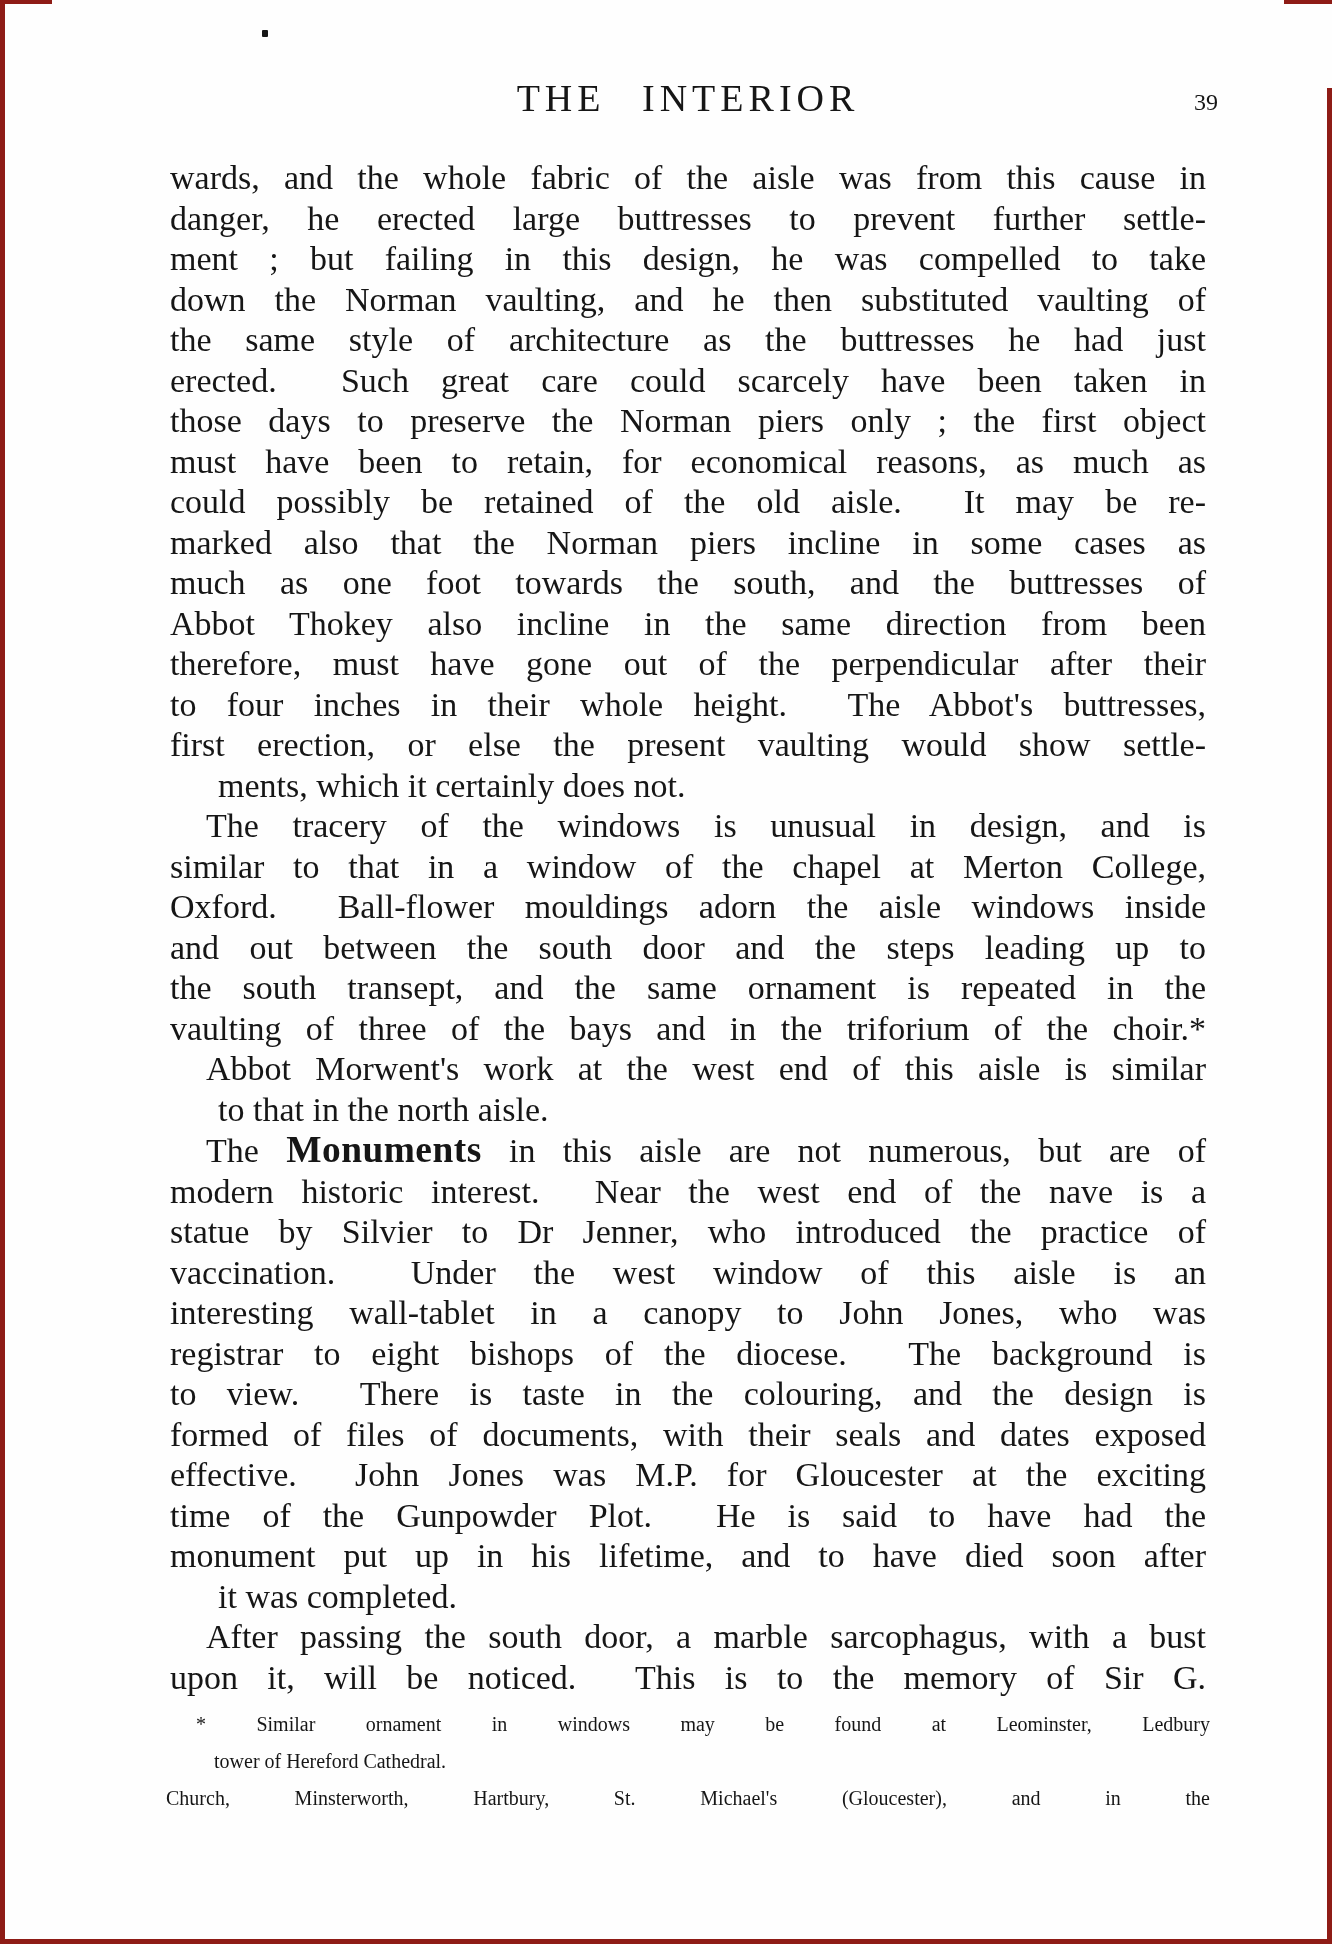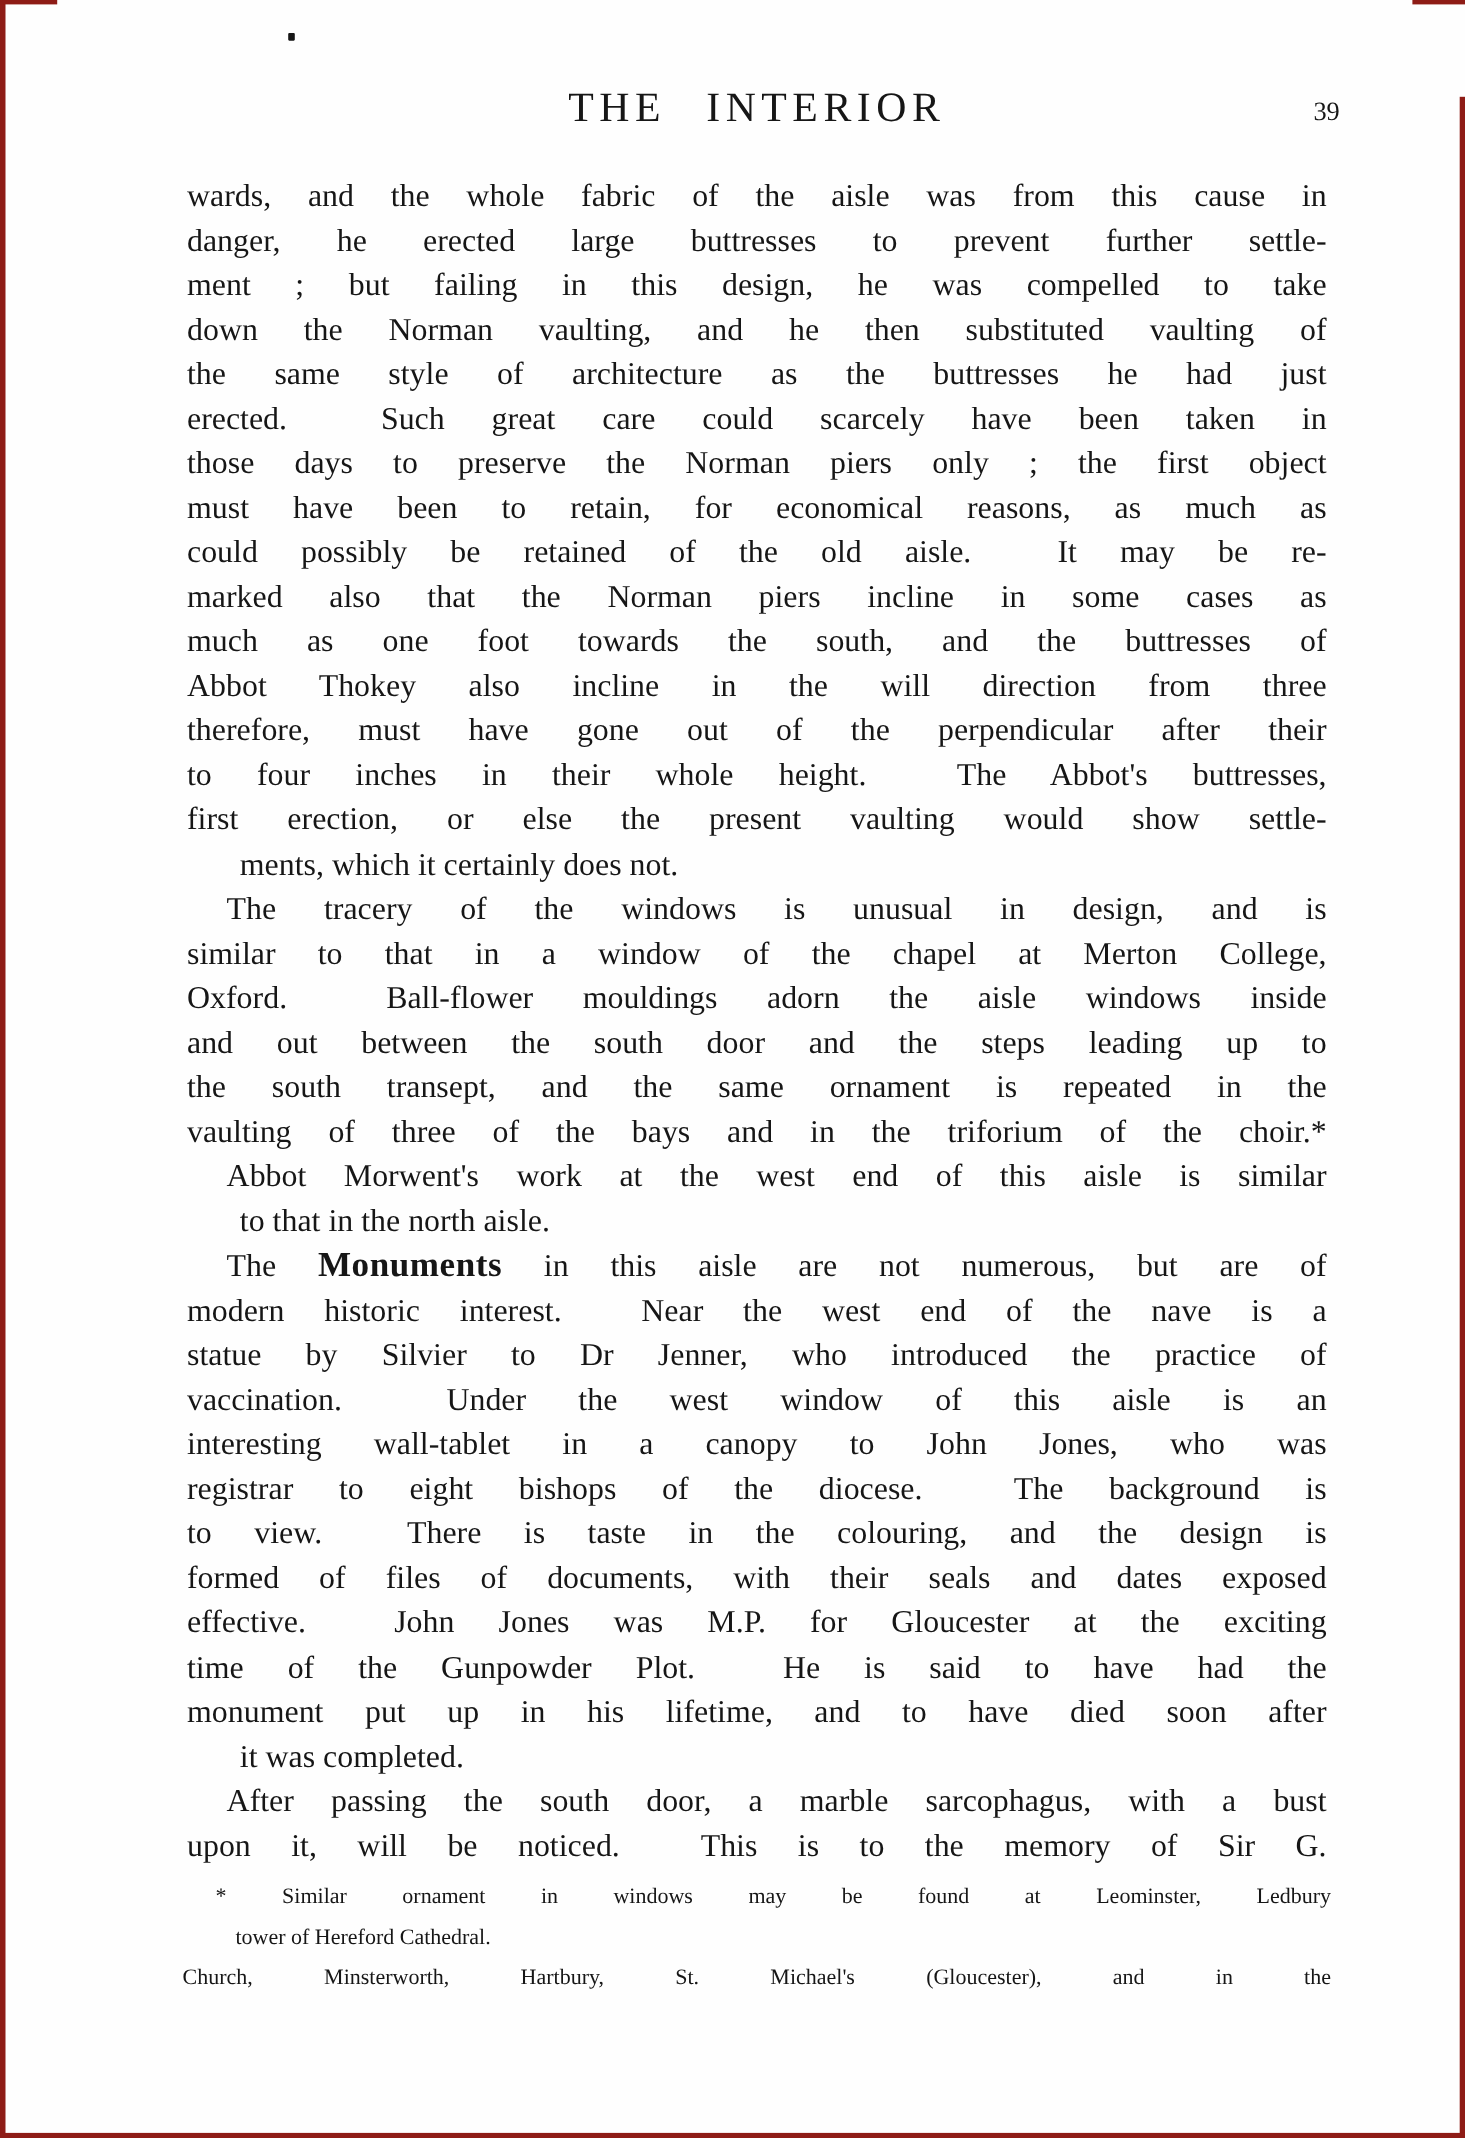--- a/index.html
+++ b/index.html
@@ -29,21 +29,21 @@
     font-size:38px;letter-spacing:5px;word-spacing:22px;
     line-height:44px;
   }
   .header .pagenum{
     position:absolute;right:-12px;top:6px;
     font-size:24px;line-height:40px;
   }
   
   .content{
     position:absolute;left:170px;top:158px;width:1036px;
-    font-size:29px;line-height:40.5px;
+    font-size:34px;line-height:40.5px;
   }
   .line{
     text-align:justify;
     text-align-last:justify;
     text-justify:inter-word;
     white-space:normal;
   }
   .line.last{text-align-last:left;margin-left:48px;}
   .line.indent{text-indent:36px;}
   .bold{font-weight:700;font-size:1.1em;letter-spacing:.5px;}
@@ -84,21 +84,21 @@
         <div class="line">danger, he erected large buttresses to prevent further settle-</div>
         <div class="line">ment ; but failing in this design, he was compelled to take</div>
         <div class="line">down the Norman vaulting, and he then substituted vaulting of</div>
         <div class="line">the same style of architecture as the buttresses he had just</div>
         <div class="line">erected. &nbsp;Such great care could scarcely have been taken in</div>
         <div class="line">those days to preserve the Norman piers only ; the first object</div>
         <div class="line">must have been to retain, for economical reasons, as much as</div>
         <div class="line">could possibly be retained of the old aisle. &nbsp;It may be re-</div>
         <div class="line">marked also that the Norman piers incline in some cases as</div>
         <div class="line">much as one foot towards the south, and the buttresses of</div>
-        <div class="line">Abbot Thokey also incline in the will direction from three</div>
+        <div class="line">Abbot Thokey also incline in the same direction from been</div>
         <div class="line">therefore, must have gone out of the perpendicular after their</div>
         <div class="line">to four inches in their whole height. &nbsp;The Abbot's buttresses,</div>
         <div class="line">first erection, or else the present vaulting would show settle-</div>
         <div class="line last">ments, which it certainly does not.</div>
       </div>
       <div class="para">
         <div class="line indent">The tracery of the windows is unusual in design, and is</div>
         <div class="line">similar to that in a window of the chapel at Merton College,</div>
         <div class="line">Oxford. &nbsp;Ball-flower mouldings adorn the aisle windows inside</div>
         <div class="line">and out between the south door and the steps leading up to</div>

